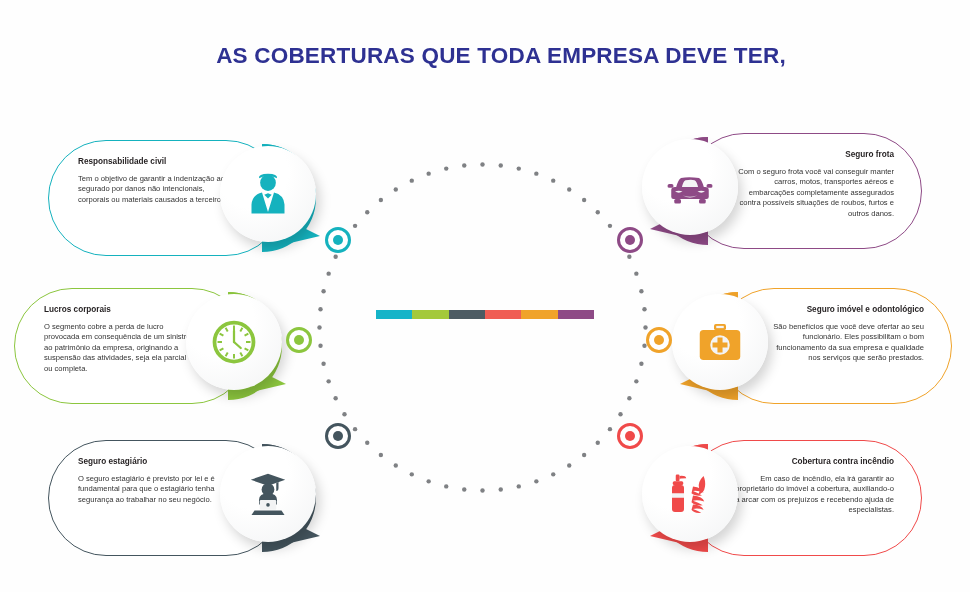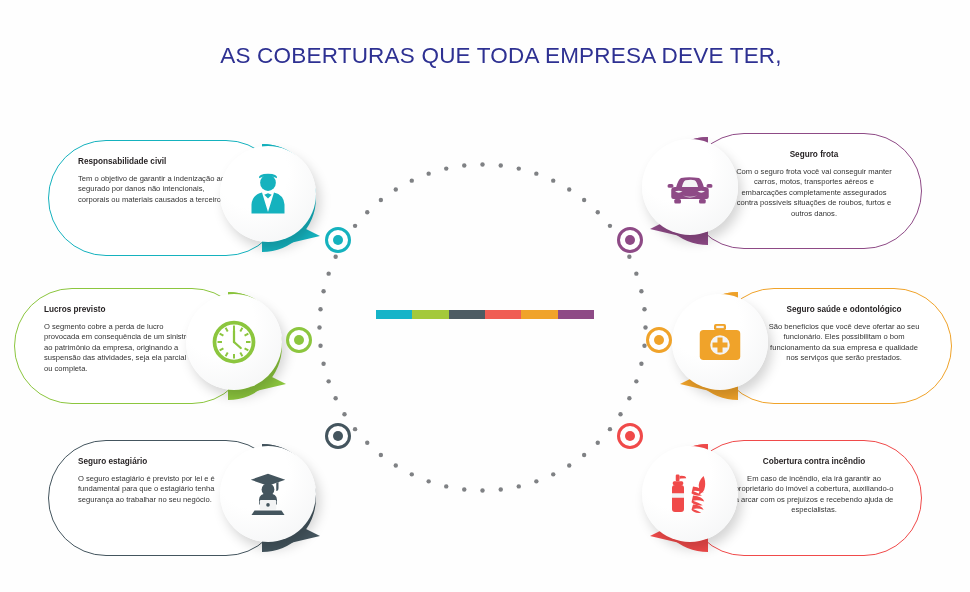--- a/index.html
+++ b/index.html
@@ -10,21 +10,21 @@
     overflow: hidden;
   }
   #stage { position: relative; width: 970px; height: 592px; }
 
   
   .title-block {
     position: absolute; left: 0; top: 40px; width: 970px;
     text-align: center;
   }
   .title-line {
-    font-size: 22.5px; font-weight: normal; letter-spacing: 0.2px;
+    font-size: 22.5px; font-weight: bold; letter-spacing: 0.2px;
     color: #2e3192; line-height: 31px; white-space: nowrap; padding-left: 32px;
   }
 
   
   .center-block {
     position: absolute; left: 335px; top: 300px; width: 300px;
     text-align: center;
   }
   .center-title {
     font-size: 25px; font-weight: bold; letter-spacing: 0.5px;
@@ -48,21 +48,21 @@
     position: absolute; top: 0;
     border: 1.4px solid #ccc; border-radius: 58px;
     background: #fff;
     height: 116px;
   }
   .bubble.left  { left: 0;   width: 236px; }
   .bubble.right { right: 0;  width: 236px; }
 
   .ctext { position: absolute; top: 17px; }
   .ctext.left  { left: 30px;  width: 152px; text-align: left; }
-  .ctext.right { right: 28px; width: 160px; text-align: center; }
+  .ctext.right { right: 28px; width: 160px; text-align: right; }
 
   .c-title {
     font-size: 8.2px; font-weight: bold; color: #231f20;
     line-height: 10px; margin-bottom: 7px;
   }
   .c-body {
     font-size: 7.6px; color: #333; line-height: 10.4px;
   }
 
   
@@ -191,21 +191,21 @@
         <path d="M32 30 l-6 3 l6 22 l6 -22z" fill="#fff"></path>
         <path d="M24 30 q-13 3 -14 16 l0 12 l44 0 l0 -12 q-1 -13 -14 -16 l-8 26z" fill="#15b2be"></path>
         <path d="M32 31 l-5 2 l5 5 l5 -5z" fill="#15b2be"></path>
       </svg>
        </div>
      </div>
       </div>
       <div class="card" style="left: 14px; top: 288px; width: 284px; height: 116px;">
         <div class="bubble left" style="border-color:#8cc63e"></div>
      <div class="ctext left">
-       <div class="c-title">Lucros previsto</div>
+       <div class="c-title">Lucros corporais</div>
        <div class="c-body">O segmento cobre a perda de lucro provocada em consequência de um sinistro ao patrimônio da empresa, originando a suspensão das atividades, seja ela parcial ou completa.</div>
      </div>
      <div class="icon-wrap left">
        <svg class="arcsvg" width="116" height="116" viewBox="0 0 116 116">
       <path d="M 46 4 A 54 54 0 0 1 46 112 L 46 96 A 38 38 0 0 0 46 20 Z" fill="#8cc63e"></path>
       <path d="M 72 80 L 104 96 L 70 104 Z" fill="#8cc63e"></path>
       <path d="M 46 4 A 54 54 0 0 1 100 58 L 84 58 A 38 38 0 0 0 46 20 Z" fill="#8cc63e" opacity="0.92"></path>
     </svg>
        <div class="disc">
          <svg viewBox="0 0 64 64">
@@ -281,21 +281,21 @@
         <path d="M22 43 q10 4 20 0 q-10 6 -20 0z" fill="#f4f4f5"></path>
         <rect x="11" y="48" width="9" height="6" rx="2" fill="#8e4a86"></rect>
         <rect x="44" y="48" width="9" height="6" rx="2" fill="#8e4a86"></rect>
       </svg>
        </div>
      </div>
       </div>
       <div class="card" style="left: 668px; top: 288px; width: 284px; height: 116px;">
         <div class="bubble right" style="border-color:#f0a32a"></div>
      <div class="ctext right">
-       <div class="c-title">Seguro saúde e odontológico</div>
+       <div class="c-title">Seguro imóvel e odontológico</div>
        <div class="c-body">São benefícios que você deve ofertar ao seu funcionário. Eles possibilitam o bom funcionamento da sua empresa e qualidade nos serviços que serão prestados.</div>
      </div>
      <div class="icon-wrap right">
        <svg class="arcsvg" width="116" height="116" viewBox="0 0 116 116">
     <g transform="translate(116,0) scale(-1,1)">
       <path d="M 46 4 A 54 54 0 0 1 46 112 L 46 96 A 38 38 0 0 0 46 20 Z" fill="#f0a32a"></path>
       <path d="M 72 80 L 104 96 L 70 104 Z" fill="#f0a32a"></path>
       <path d="M 46 4 A 54 54 0 0 1 100 58 L 84 58 A 38 38 0 0 0 46 20 Z" fill="#f0a32a" opacity="0.92"></path>
     </g>
   </svg>

